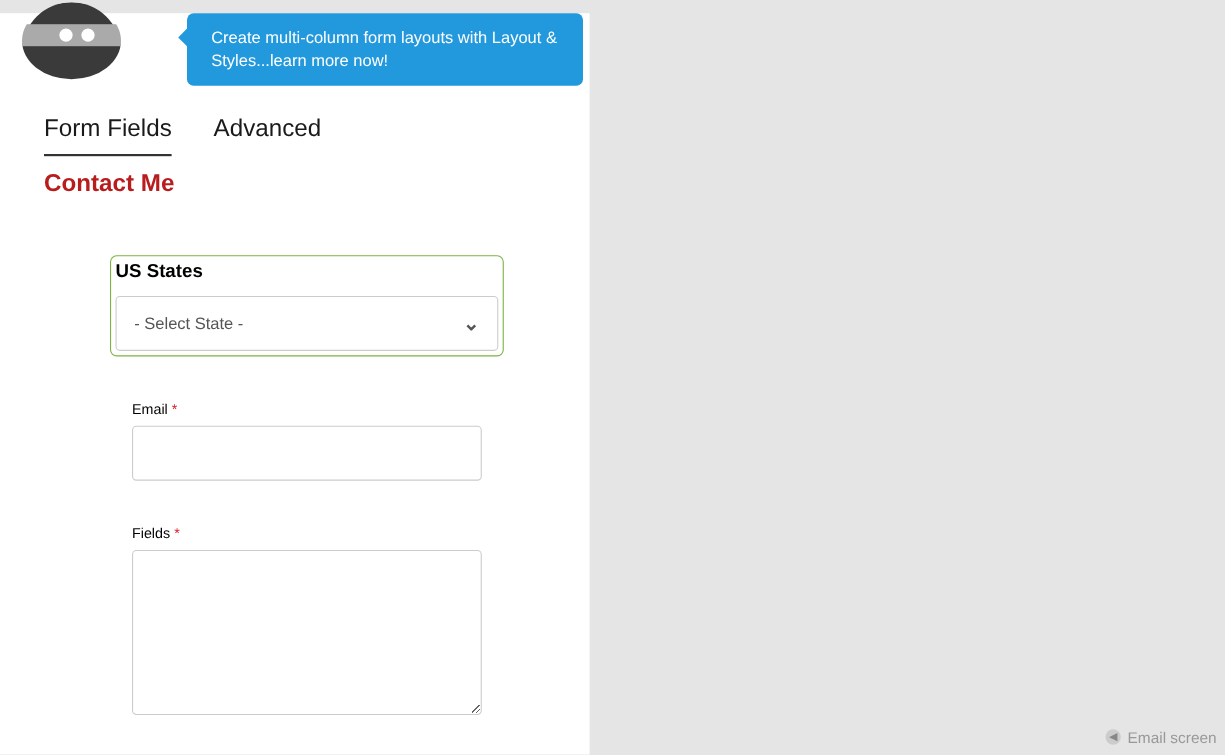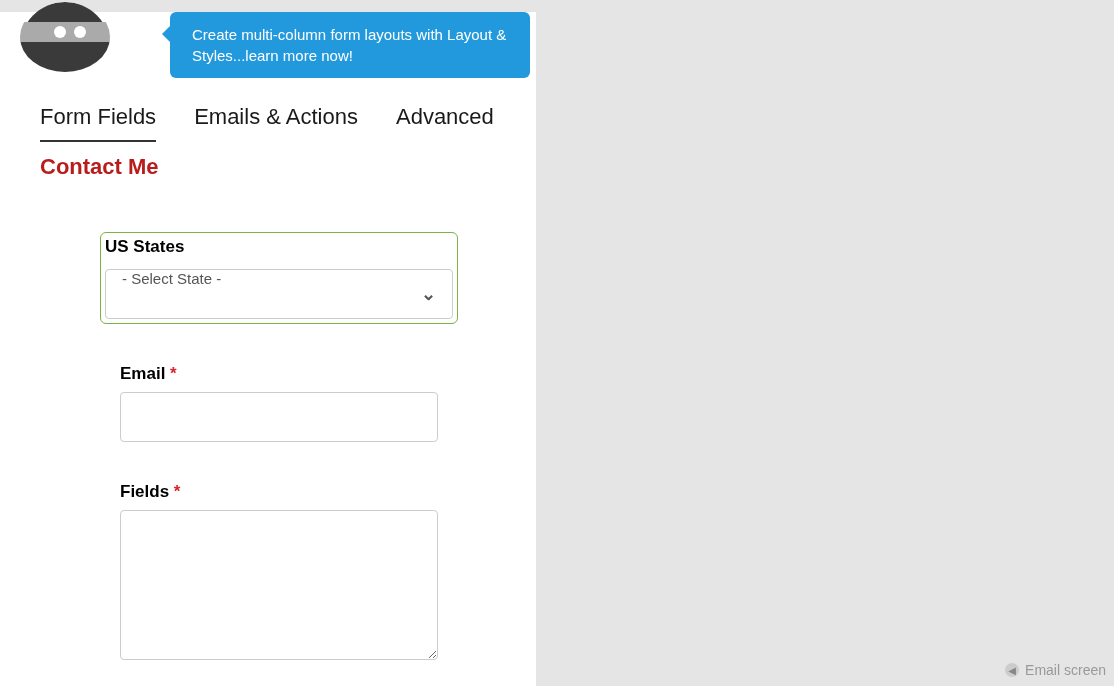--- a/index.html
+++ b/index.html
@@ -21,25 +21,25 @@
     .tabs { position: absolute; left: 40px; top: 92px; display: flex; gap: 38px; border-bottom: none; }
     .tab { padding-bottom: 10px; font-size: 22px; color: #1a1a1a; cursor: pointer; }
     .tab.active { border-bottom: 2px solid #333; font-weight: 400; }
     
     .form-title { position: absolute; left: 40px; top: 142px; font-size: 22px; font-weight: 700; color: #b91c1c; }
     
     .form-area { position: absolute; left: 40px; top: 190px; width: 478px; }
     
     .field-box { border: 1.5px solid #7cb342; border-radius: 6px; padding: 4px; margin: 30px 60px 40px 60px; }
     .field-label { font-size: 17px; font-weight: 700; margin-bottom: 12px; }
-    .select-wrap { position: relative; border: 1px solid #ccc; border-radius: 4px; height: 50px; display: flex; align-items: flex-start; padding: 0 16px; color: #555; font-size: 15px; cursor: pointer; }
+    .select-wrap { position: relative; border: 1px solid #ccc; border-radius: 4px; height: 50px; display: flex; align-items: center; padding: 0 16px; color: #555; font-size: 15px; cursor: pointer; }
     .chevron { position: absolute; right: 16px; top: 50%; transform: translateY(-50%); font-size: 18px; font-weight: bold; }
     
     .plain-field { margin: 0 80px 40px 80px; }
-    .plain-field .lbl { font-size: 17px; font-weight: 700; margin-bottom: 8px; }
+    .plain-field .lbl { font-size: 13px; font-weight: 400; margin-bottom: 8px; }
     .req { color: #d9232e; }
     .plain-field input, .plain-field textarea { width: 100%; border: 1px solid #ccc; border-radius: 4px; height: 50px; padding: 8px; font-size: 15px; }
     .plain-field textarea { height: 150px; resize: vertical; }
     
     .full-screen { position: absolute; right: 8px; bottom: 8px; color: #999; font-size: 14px; display: flex; align-items: center; gap: 6px; cursor: pointer; }
     .full-screen-ico { width: 14px; height: 14px; border-radius: 50%; background: #ccc; display: flex; align-items: center; justify-content: center; font-size: 10px; color: #888; }
   </style>
 </head>
 <body>
 
@@ -48,21 +48,20 @@
     <div class="logo-face">
       <div class="logo-band"></div>
       <div class="logo-eye l"></div>
       <div class="logo-eye r"></div>
     </div>
   </div>
   <div class="banner">Create multi-column form layouts with Layout &amp; Styles...learn more now!</div>
 
   <div class="tabs">
     <div class="tab active">Form Fields</div>
-    <div class="tab">Emails &amp; Actions</div>
     <div class="tab">Advanced</div>
   </div>
 
   <div class="form-title">Contact Me</div>
 
   <div class="form-area">
     <div class="field-box">
       <div class="field-label">US States</div>
       <div class="select-wrap">
         <span>- Select State -</span>

